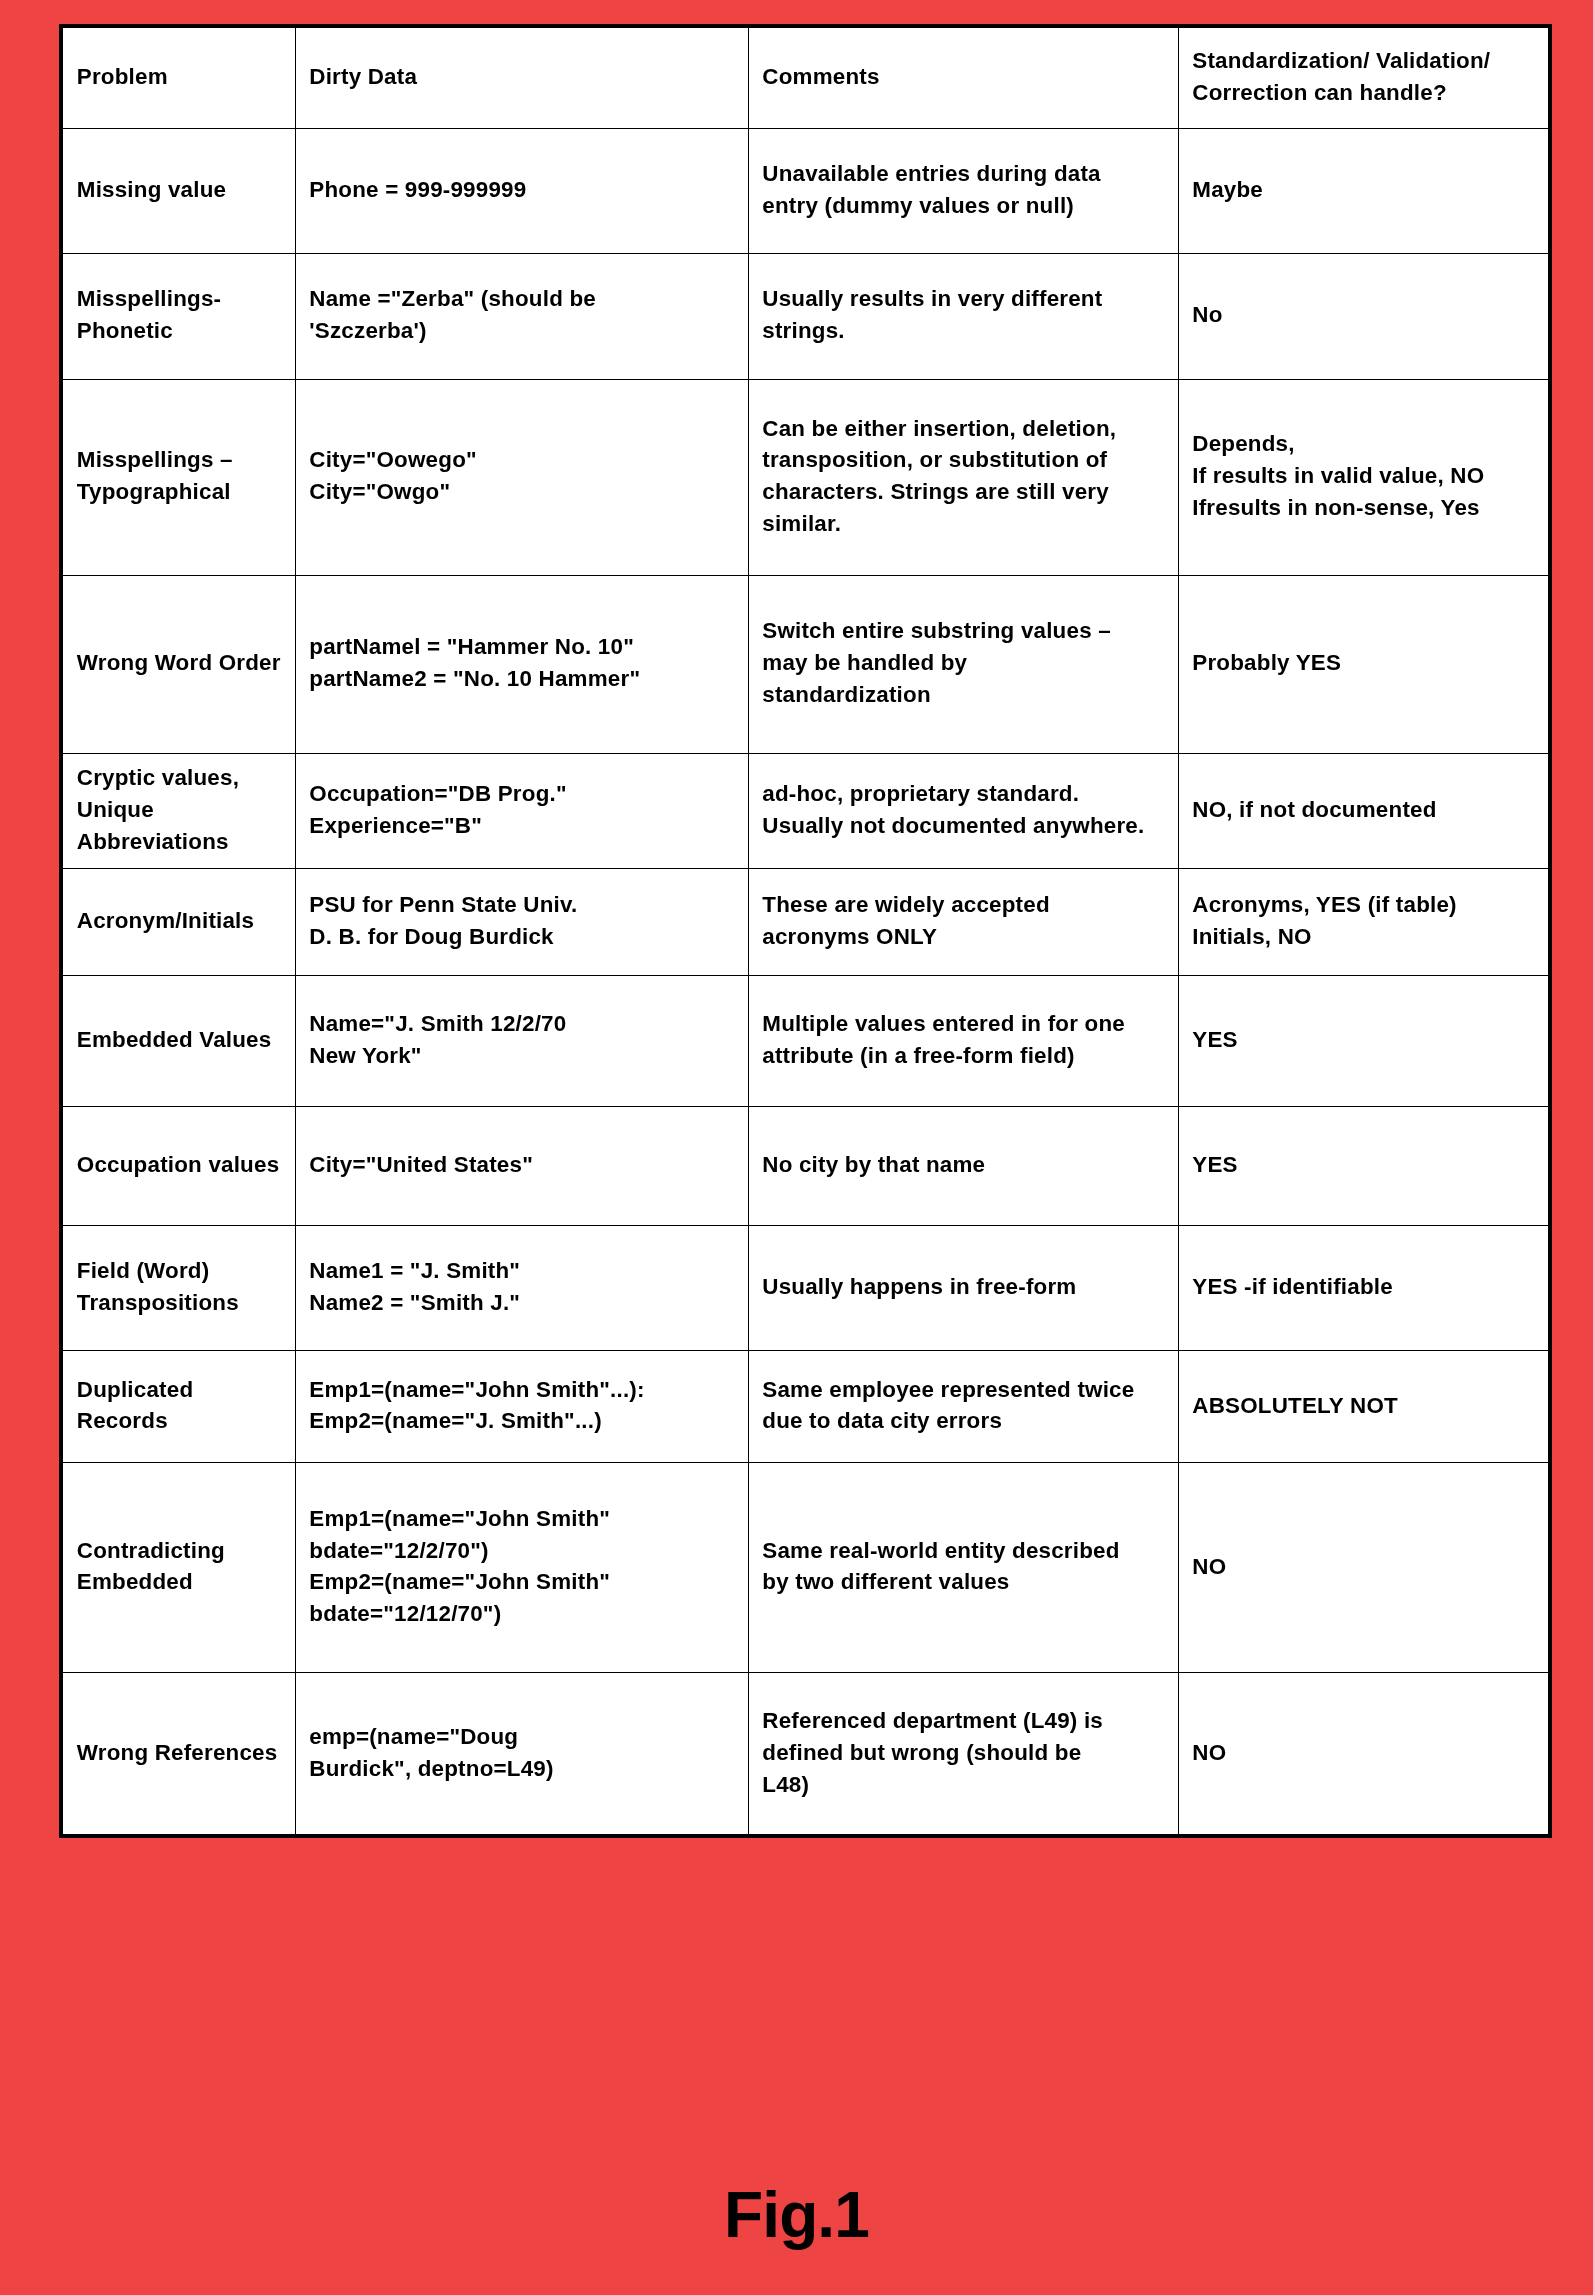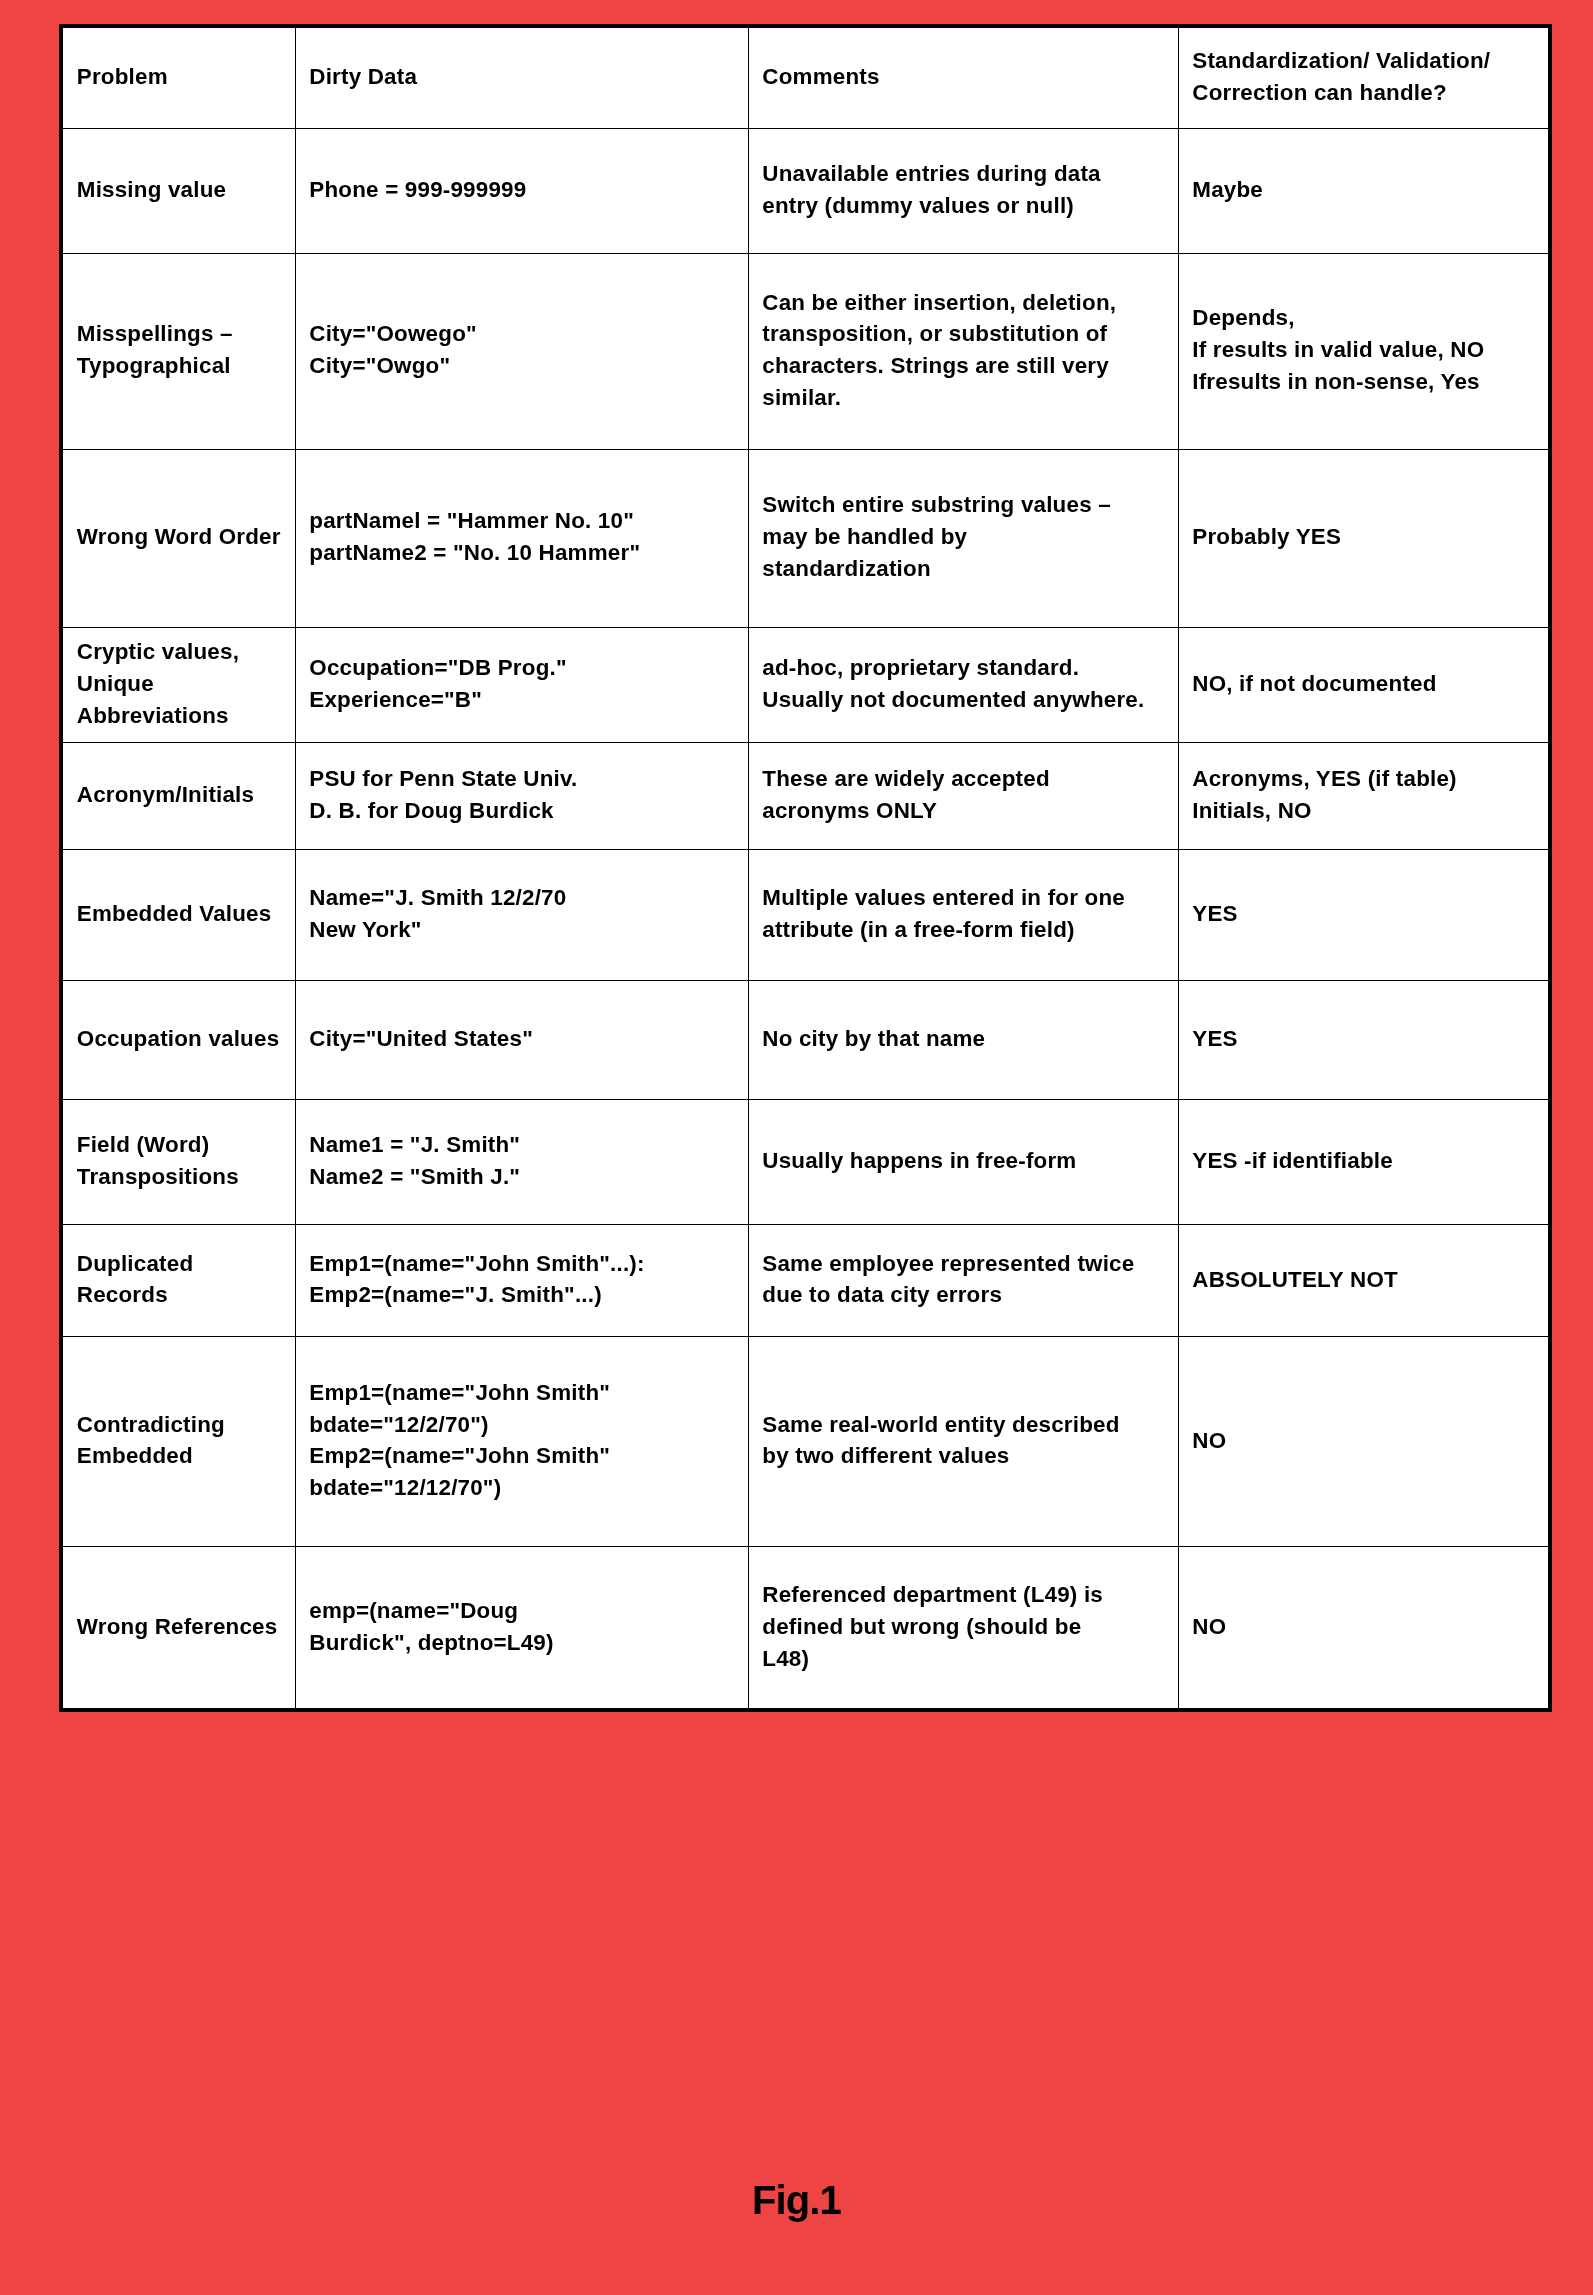--- a/index.html
+++ b/index.html
@@ -98,21 +98,21 @@
   td.va-mid    { vertical-align: middle; }
   td.va-bottom { vertical-align: bottom; padding-bottom: 15.5px; }
 
   .fig-caption {
     position: absolute;
     left: 0;
     top: 2178px;
     width: 1593px;
     text-align: center;
     font-family: "Liberation Sans", sans-serif;
-    font-size: 40px;
+    font-size: 64px;
     font-weight: 700;
     letter-spacing: -0.9px;
     color: #000000;
   }
 </style>
 </head>
 <body>
 
 <div class="page">
 
@@ -136,20 +136,29 @@
       <tbody>
 
         <tr class="r1">
           <td class="va-top nowrapish">Missing value</td>
           <td class="va-bottom nowrapish">Phone = 999-999999</td>
           <td class="va-top nowrapish">Unavailable entries during data
 entry (dummy values or null)</td>
           <td class="va-top nowrapish">Maybe</td>
         </tr>
 
+        <tr class="r2">
+          <td class="va-bottom nowrapish">Misspellings-
+Phonetic</td>
+          <td class="va-top nowrapish">Name ="Zerba" (should be
+'Szczerba')</td>
+          <td class="va-top nowrapish">Usually results in very different
+strings.</td>
+          <td class="va-mid nowrapish">No</td>
+        </tr>
 
         <tr class="r3">
           <td class="va-mid nowrapish">Misspellings –
 Typographical</td>
           <td class="va-mid nowrapish">City="Oowego"
 City="Owgo"</td>
           <td class="va-top nowrapish">Can be either insertion, deletion,
 transposition, or substitution of
 characters. Strings are still very
 similar.</td>

